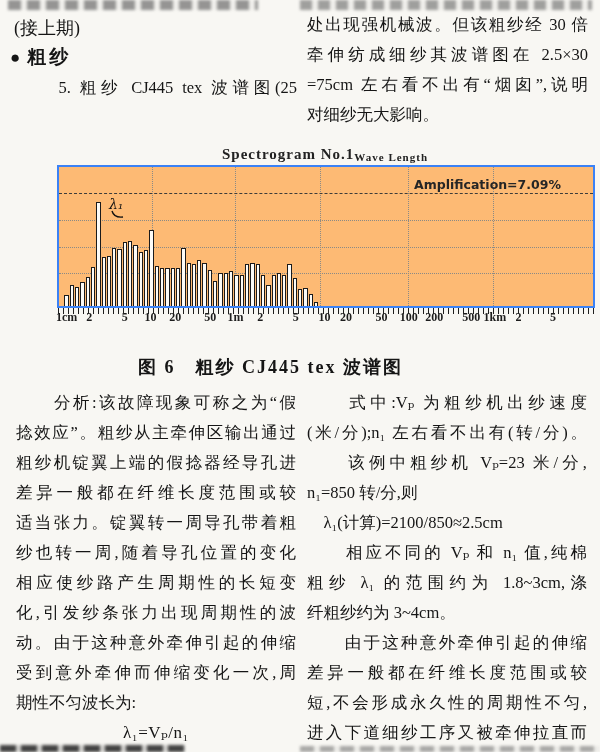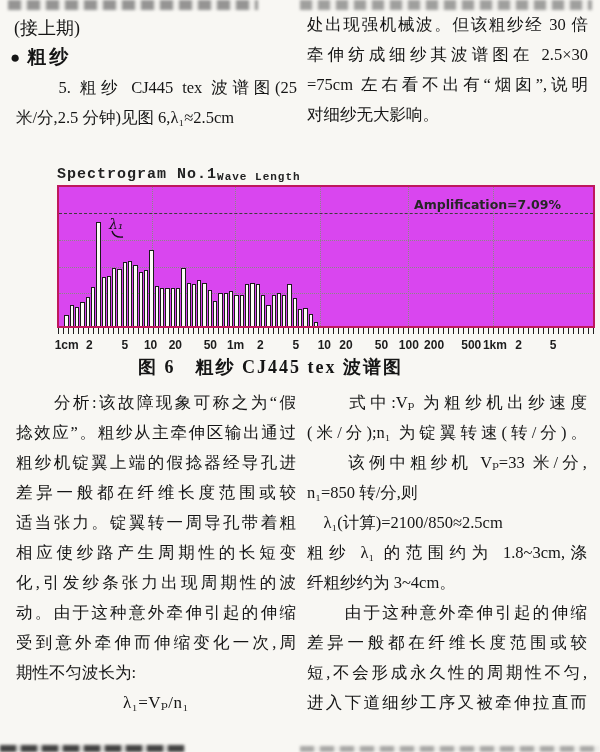--- a/index.html
+++ b/index.html
@@ -25,40 +25,40 @@
   .section-head .sec-title{font-size:19px; font-weight:bold; letter-spacing:3px;}
   .intro-left{position:absolute; left:16px; top:73px; width:281px;}
   .intro-right{position:absolute; left:307px; top:10px; width:281px;}
   .line{font-size:16.5px; line-height:30px; height:30px; white-space:nowrap;
         text-align:justify; text-align-last:justify; overflow:visible;}
   .line.e{text-align:left; text-align-last:left;}
   .line.c{text-align:right; text-align-last:center; white-space:normal;}
   .line.f{font-size:17px; letter-spacing:.5px;}
   
   .chart{position:absolute; left:57px; top:146px; width:538px;}
-  .chart-head{display:flex; justify-content:flex-start; align-items:flex-end;
-    font-family:Liberation Mono, monospace; margin-bottom:2px;margin-top:20px;}
+  .chart-head{display:flex; justify-content:center; align-items:flex-end;
+    font-family:Liberation Serif, serif; margin-bottom:2px;}
   .chart-title{font-size:15px; font-weight:bold; letter-spacing:1px; color:#222;}
   .wave-label{font-size:11px; font-weight:bold; letter-spacing:1px; color:#222; padding-right:2px;}
-  .plot{position:relative; height:143px; border:2px solid #be185d; background:#d946ef; box-sizing:border-box;}
+  .plot{position:relative; height:143px; border:2px solid #3b82f6; background:#fdba74; box-sizing:border-box;}
   .gl-h{position:absolute; left:0; right:0; border-top:1px dotted #8a8a86; height:0;}
   .gl-v{position:absolute; top:0; bottom:0; border-left:1px dotted #8a8a86; width:0;}
   .ampl-line{position:absolute; left:0; right:0; height:0; border-top:1.5px dashed #3c3c3a;}
   .ampl-text{position:absolute; right:6%; font-family:"DejaVu Sans","Liberation Sans",sans-serif;
     font-size:12.5px; font-weight:bold; color:#262626; background:transparent;}
   .bars{position:absolute; left:1%; bottom:0; width:47.6%; height:100%;
     display:flex; align-items:flex-end; gap:1px;}
   .bar{flex:1; min-width:0; background:#fcfbf7; border:1px solid #1b1b1b; border-bottom:none; box-sizing:border-box;}
   .peak{position:absolute; font-family:"DejaVu Serif","Liberation Serif",serif;
     font-style:italic; font-size:14px; color:#111; display:flex; flex-direction:column; align-items:flex-start;}
   .peak svg{margin-left:2px; margin-top:-2px;}
   .ticks{position:absolute; left:-1px; right:-1px; bottom:-8px; height:6px;
     background:repeating-linear-gradient(90deg,#1f1f1f 0 1px, transparent 1px 5px);}
-  .xlabels{position:relative; height:22px; margin-top:8px;
-    font-family:Liberation Sans, sans-serif; font-size:12px; font-weight:bold; color:#1d1d1d;text-align:right;}
+  .xlabels{position:relative; height:22px; 
+    font-family:Liberation Serif, serif; font-size:12px; font-weight:bold; color:#1d1d1d;text-align:right;}
   .xlabels span{position:absolute; top:2px; transform:translateX(-50%); white-space:nowrap;}
   
   .caption{position:absolute; left:0; width:541px; top:355px; text-align:center;
     font-size:18px; font-weight:bold; letter-spacing:2px;}
   
   .body-grid{position:absolute; left:16px; top:388px; width:572px; display:flex; gap:11px;}
   .body-col{width:280px;}
 </style>
 </head>
 <body>
@@ -70,21 +70,20 @@
 
   <div class="top-note">(接上期)</div>
 
   <div class="section-head">
     <span class="bullet">●</span>
     <span class="sec-title">粗纱</span>
   </div>
 
   <div class="intro-left">
       <div class="line j">　　5. 粗纱 CJ445 tex 波谱图(25</div>
-      <div class="line e">米/分,2.5 分钟)见图 6,λ₁≈2.5cm</div>
     </div>
   <div class="intro-right">
       <div class="line j">处出现强机械波。但该粗纱经 30 倍</div>
       <div class="line j">牵伸纺成细纱其波谱图在 2.5×30</div>
       <div class="line j">=75cm 左右看不出有“烟囱”,说明</div>
       <div class="line e">对细纱无大影响。</div>
     </div>
 
   <div class="chart">
     <div class="chart-head">
@@ -185,33 +184,35 @@
 
   <div class="caption">图 6　粗纱 CJ445 tex 波谱图</div>
 
   <div class="body-grid">
     <div class="body-col" id="colL">
         <div class="line j">　　分析:该故障现象可称之为“假</div>
         <div class="line j">捻效应”。粗纱从主牵伸区输出通过</div>
         <div class="line j">粗纱机锭翼上端的假捻器经导孔进</div>
         <div class="line j">差异一般都在纤维长度范围或较</div>
         <div class="line j">适当张力。锭翼转一周导孔带着粗</div>
+        <div class="line j">纱也转一周,随着导孔位置的变化</div>
         <div class="line j">相应使纱路产生周期性的长短变</div>
         <div class="line j">化,引发纱条张力出现周期性的波</div>
         <div class="line j">动。由于这种意外牵伸引起的伸缩</div>
         <div class="line j">受到意外牵伸而伸缩变化一次,周</div>
         <div class="line e">期性不匀波长为:</div>
         <div class="line c f">λ₁=Vₚ/n₁</div>
       </div>
     <div class="body-col" id="colR">
         <div class="line j">　　式中:Vₚ 为粗纱机出纱速度</div>
-        <div class="line j">(米/分);n₁ 为锭翼转速(转/分)。</div>
-        <div class="line j">　　该例中粗纱机 Vₚ=33 米/分,</div>
+        <div class="line j">(米/分);n₁ 左右看不出有(转/分)。</div>
+        <div class="line j">　　该例中粗纱机 Vₚ=23 米/分,</div>
         <div class="line e">n₁=850 转/分,则</div>
         <div class="line e">　λ₁(计算)=2100/850≈2.5cm</div>
+        <div class="line j">　　相应不同的 Vₚ 和 n₁ 值,纯棉</div>
         <div class="line j">粗纱 λ₁ 的范围约为 1.8~3cm,涤</div>
         <div class="line e">纤粗纱约为 3~4cm。</div>
         <div class="line j">　　由于这种意外牵伸引起的伸缩</div>
         <div class="line j">差异一般都在纤维长度范围或较</div>
         <div class="line j">短,不会形成永久性的周期性不匀,</div>
         <div class="line j">进入下道细纱工序又被牵伸拉直而</div>
       </div>
   </div>
 
   <div class="bleed bleed-bot-l"></div>

